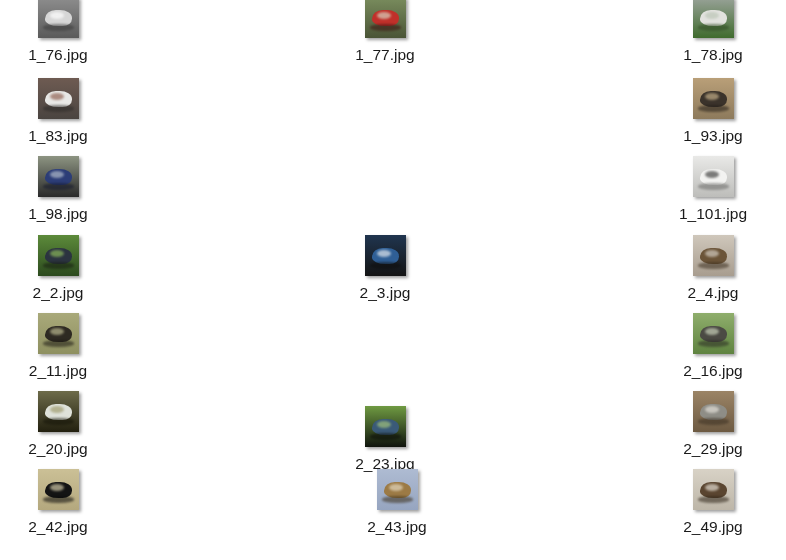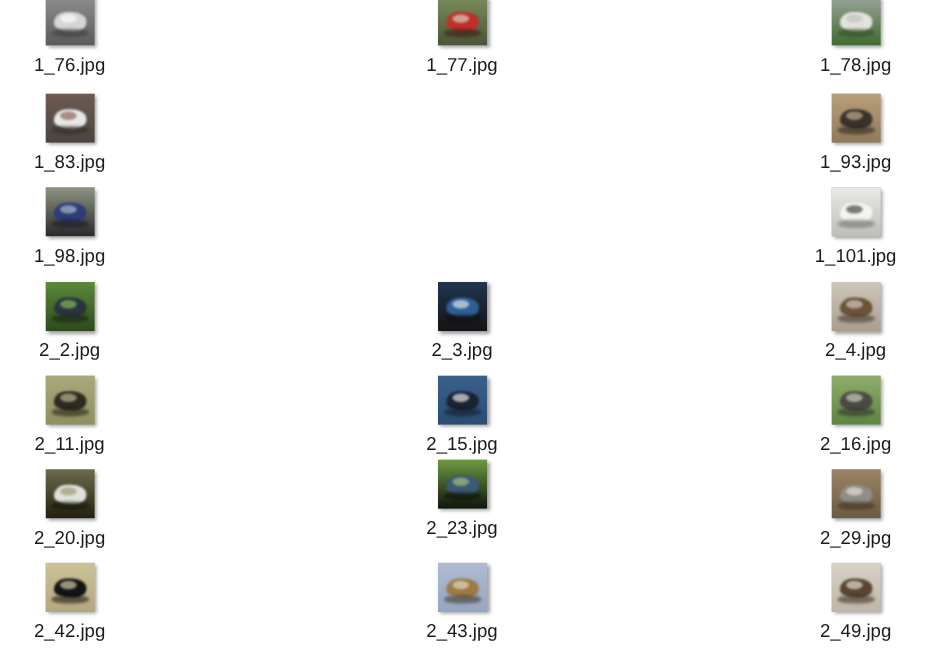--- a/index.html
+++ b/index.html
@@ -176,31 +176,20 @@
       <div class="thumb-wrap">
         <div class="thumb" title="dark bird on dry grass field">
           <div class="bg" style="background: linear-gradient(rgb(169, 169, 122) 0%, rgb(142, 144, 96) 100%);"></div>
           <div class="sub" style="left: 7px; top: 13px; width: 27px; height: 16px; background: rgb(46, 42, 34); border-radius: 40% 45% 35% 50% / 55% 50% 45% 40%; filter: blur(0.7px);"></div>
           <div class="sub" style="left: 12px; top: 15px; width: 14px; height: 7px; background: rgb(195, 193, 150); opacity: 0.65; border-radius: 50%; filter: blur(0.9px);"></div>
           <div class="sub" style="left: 5px; top: 27px; width: 31px; height: 7px; background: rgb(27, 24, 19); opacity: 0.55; border-radius: 45%; filter: blur(1.2px);"></div>
         </div>
       </div>
       <div class="file-label">2_11.jpg</div>
     </div>
-    <div class="file-item" style="left: 265px; top: 313px;">
-      <div class="thumb-wrap">
-        <div class="thumb" title="duck swimming on blue water">
-          <div class="bg" style="background: linear-gradient(rgb(57, 97, 140) 0%, rgb(43, 76, 114) 100%);"></div>
-          <div class="sub" style="left: 7px; top: 13px; width: 27px; height: 16px; background: rgb(27, 34, 48); border-radius: 40% 45% 35% 50% / 55% 50% 45% 40%; filter: blur(0.7px);"></div>
-          <div class="sub" style="left: 12px; top: 15px; width: 14px; height: 7px; background: rgb(242, 244, 246); opacity: 0.65; border-radius: 50%; filter: blur(0.9px);"></div>
-          <div class="sub" style="left: 5px; top: 27px; width: 31px; height: 7px; background: rgb(18, 24, 36); opacity: 0.55; border-radius: 45%; filter: blur(1.2px);"></div>
-        </div>
-      </div>
-      <div class="file-label">2_15.jpg</div>
-    </div>
     <div class="file-item" style="left: 593px; top: 313px;">
       <div class="thumb-wrap">
         <div class="thumb" title="bird on green grass">
           <div class="bg" style="background: linear-gradient(rgb(143, 174, 108) 0%, rgb(95, 131, 64) 100%);"></div>
           <div class="sub" style="left: 7px; top: 13px; width: 27px; height: 16px; background: rgb(75, 74, 68); border-radius: 40% 45% 35% 50% / 55% 50% 45% 40%; filter: blur(0.7px);"></div>
           <div class="sub" style="left: 12px; top: 15px; width: 14px; height: 7px; background: rgb(207, 216, 192); opacity: 0.65; border-radius: 50%; filter: blur(0.9px);"></div>
           <div class="sub" style="left: 5px; top: 27px; width: 31px; height: 7px; background: rgb(42, 42, 36); opacity: 0.55; border-radius: 45%; filter: blur(1.2px);"></div>
         </div>
       </div>
       <div class="file-label">2_16.jpg</div>
@@ -209,21 +198,21 @@
       <div class="thumb-wrap">
         <div class="thumb" title="bird in flight over dark foliage">
           <div class="bg" style="background: linear-gradient(rgb(109, 107, 74) 0%, rgb(34, 32, 15) 100%);"></div>
           <div class="sub" style="left: 7px; top: 13px; width: 27px; height: 16px; background: rgb(223, 226, 218); border-radius: 40% 45% 35% 50% / 55% 50% 45% 40%; filter: blur(0.7px);"></div>
           <div class="sub" style="left: 12px; top: 15px; width: 14px; height: 7px; background: rgb(155, 151, 104); opacity: 0.65; border-radius: 50%; filter: blur(0.9px);"></div>
           <div class="sub" style="left: 5px; top: 27px; width: 31px; height: 7px; background: rgb(20, 19, 7); opacity: 0.55; border-radius: 45%; filter: blur(1.2px);"></div>
         </div>
       </div>
       <div class="file-label">2_20.jpg</div>
     </div>
-    <div class="file-item" style="left: 265px; top: 383px;">
+    <div class="file-item" style="left: 265px; top: 406px;">
       <div class="thumb-wrap">
         <div class="thumb" title="bird near dark water, green leaves">
           <div class="bg" style="background: linear-gradient(rgb(111, 154, 66) 0%, rgb(16, 20, 13) 100%);"></div>
           <div class="sub" style="left: 7px; top: 13px; width: 27px; height: 16px; background: rgb(58, 90, 120); border-radius: 40% 45% 35% 50% / 55% 50% 45% 40%; filter: blur(0.7px);"></div>
           <div class="sub" style="left: 12px; top: 15px; width: 14px; height: 7px; background: rgb(167, 199, 122); opacity: 0.65; border-radius: 50%; filter: blur(0.9px);"></div>
           <div class="sub" style="left: 5px; top: 27px; width: 31px; height: 7px; background: rgb(11, 13, 8); opacity: 0.55; border-radius: 45%; filter: blur(1.2px);"></div>
         </div>
       </div>
       <div class="file-label">2_23.jpg</div>
     </div>
@@ -242,21 +231,21 @@
       <div class="thumb-wrap">
         <div class="thumb" title="black bird on sandy ground">
           <div class="bg" style="background: linear-gradient(rgb(203, 192, 150) 0%, rgb(180, 168, 126) 100%);"></div>
           <div class="sub" style="left: 7px; top: 13px; width: 27px; height: 16px; background: rgb(20, 20, 20); border-radius: 40% 45% 35% 50% / 55% 50% 45% 40%; filter: blur(0.7px);"></div>
           <div class="sub" style="left: 12px; top: 15px; width: 14px; height: 7px; background: rgb(221, 213, 178); opacity: 0.65; border-radius: 50%; filter: blur(0.9px);"></div>
           <div class="sub" style="left: 5px; top: 27px; width: 31px; height: 7px; background: rgb(10, 10, 10); opacity: 0.55; border-radius: 45%; filter: blur(1.2px);"></div>
         </div>
       </div>
       <div class="file-label">2_42.jpg</div>
     </div>
-    <div class="file-item" style="left: 265px; top: 469px;">
+    <div class="file-item" style="left: 277px; top: 469px;">
       <div class="thumb-wrap">
         <div class="thumb" title="bird flying against pale blue sky">
           <div class="bg" style="background: linear-gradient(rgb(174, 187, 210) 0%, rgb(150, 165, 192) 100%);"></div>
           <div class="sub" style="left: 7px; top: 13px; width: 27px; height: 16px; background: rgb(156, 122, 69); border-radius: 40% 45% 35% 50% / 55% 50% 45% 40%; filter: blur(0.7px);"></div>
           <div class="sub" style="left: 12px; top: 15px; width: 14px; height: 7px; background: rgb(232, 221, 198); opacity: 0.65; border-radius: 50%; filter: blur(0.9px);"></div>
           <div class="sub" style="left: 5px; top: 27px; width: 31px; height: 7px; background: rgb(60, 47, 26); opacity: 0.55; border-radius: 45%; filter: blur(1.2px);"></div>
         </div>
       </div>
       <div class="file-label">2_43.jpg</div>
     </div>

